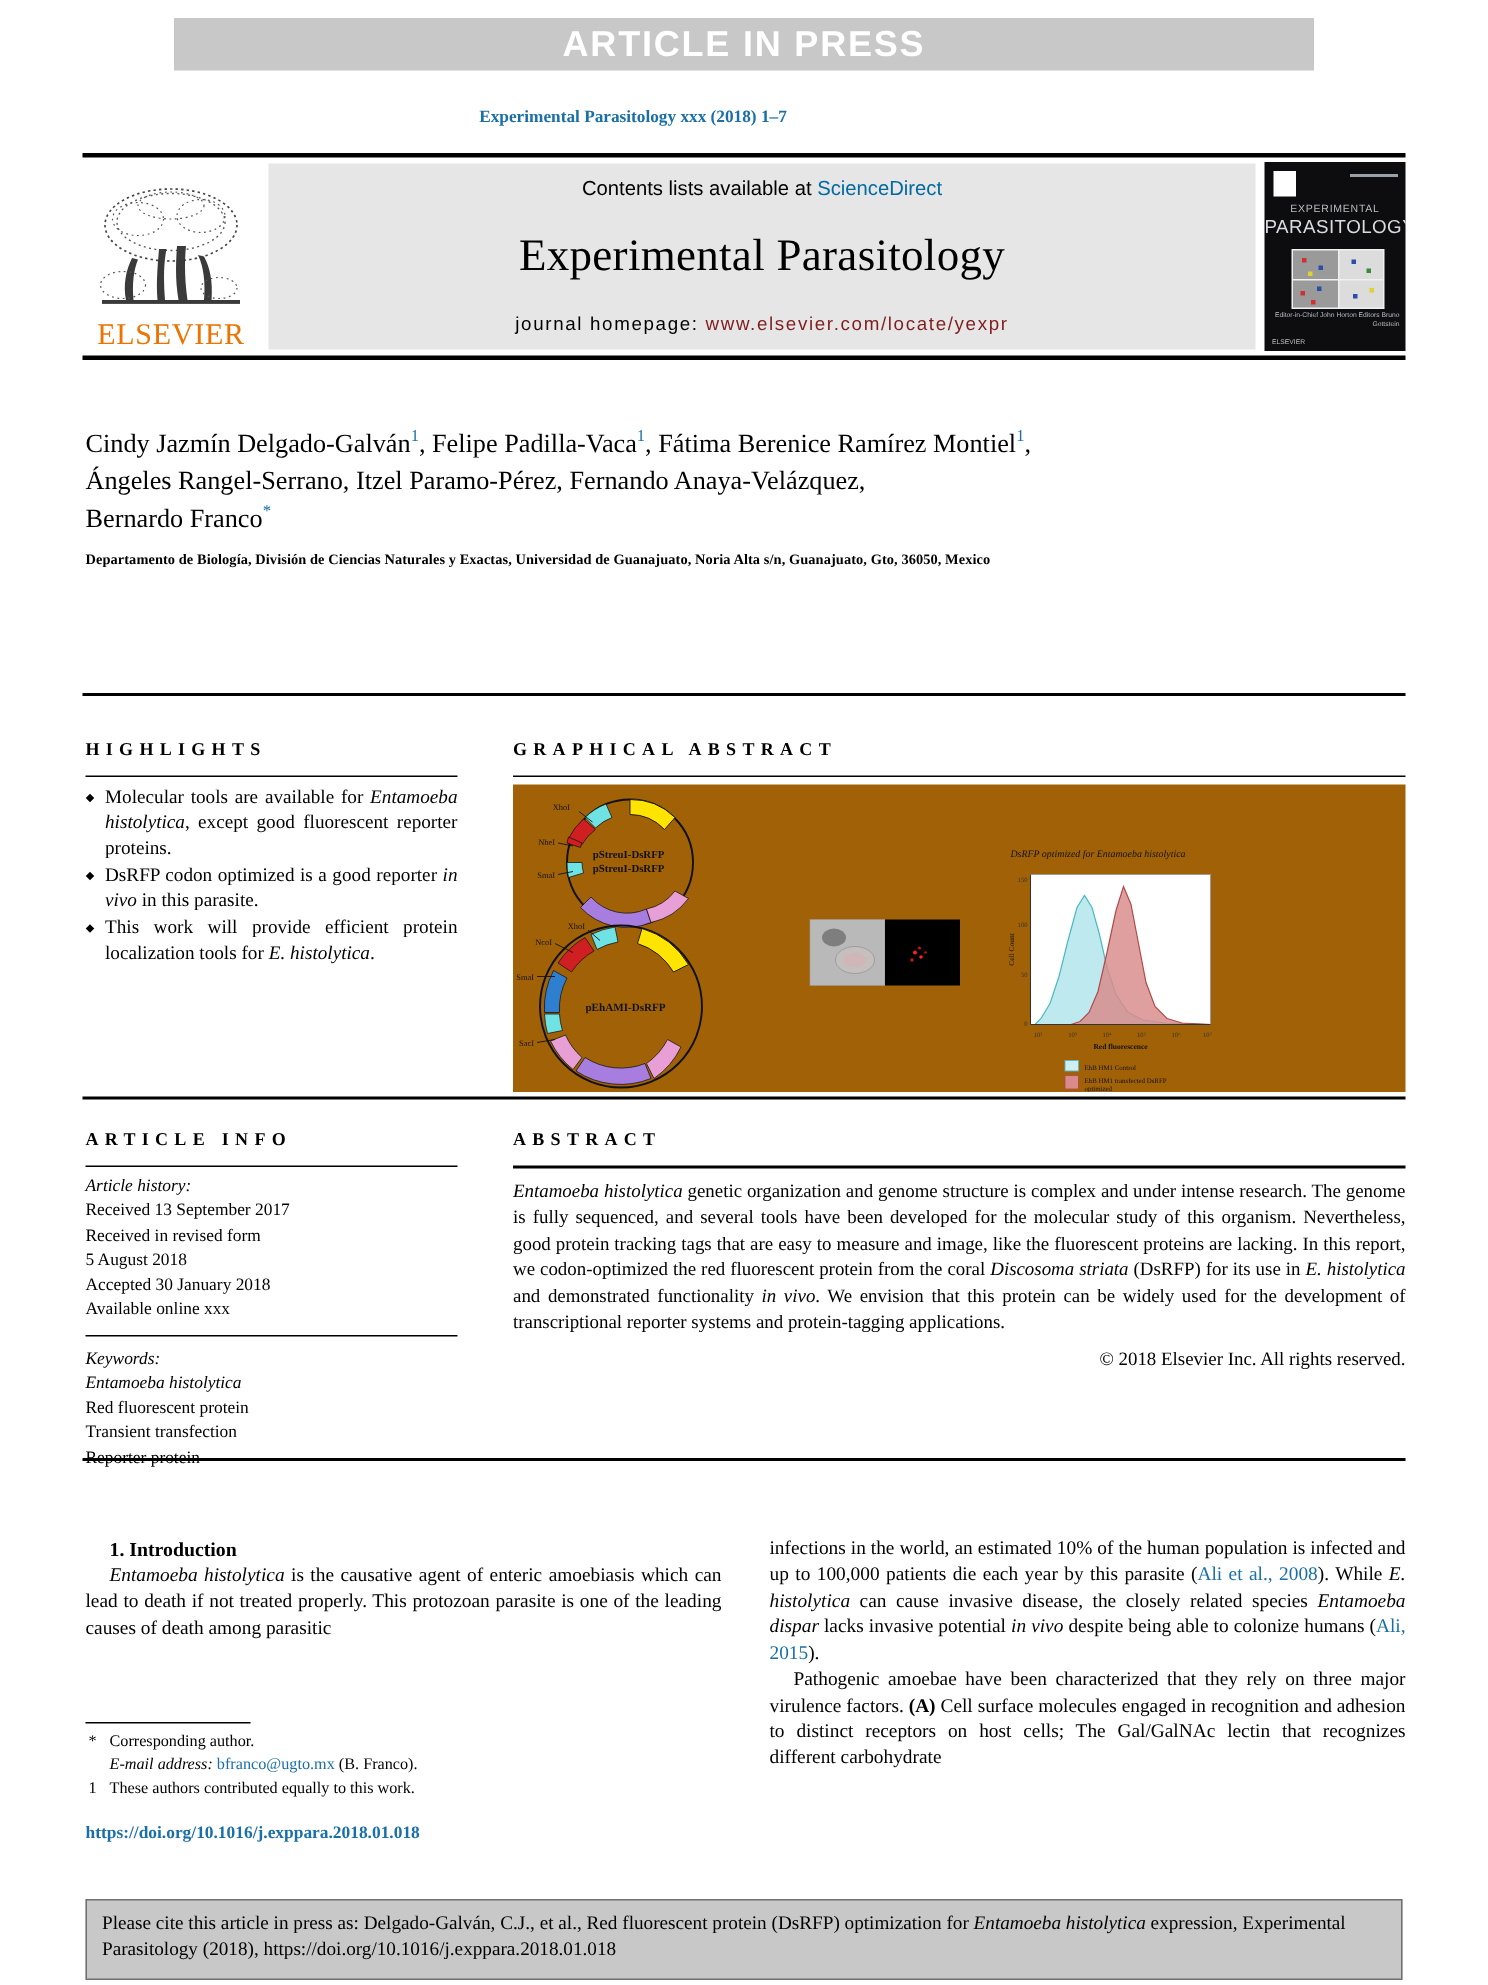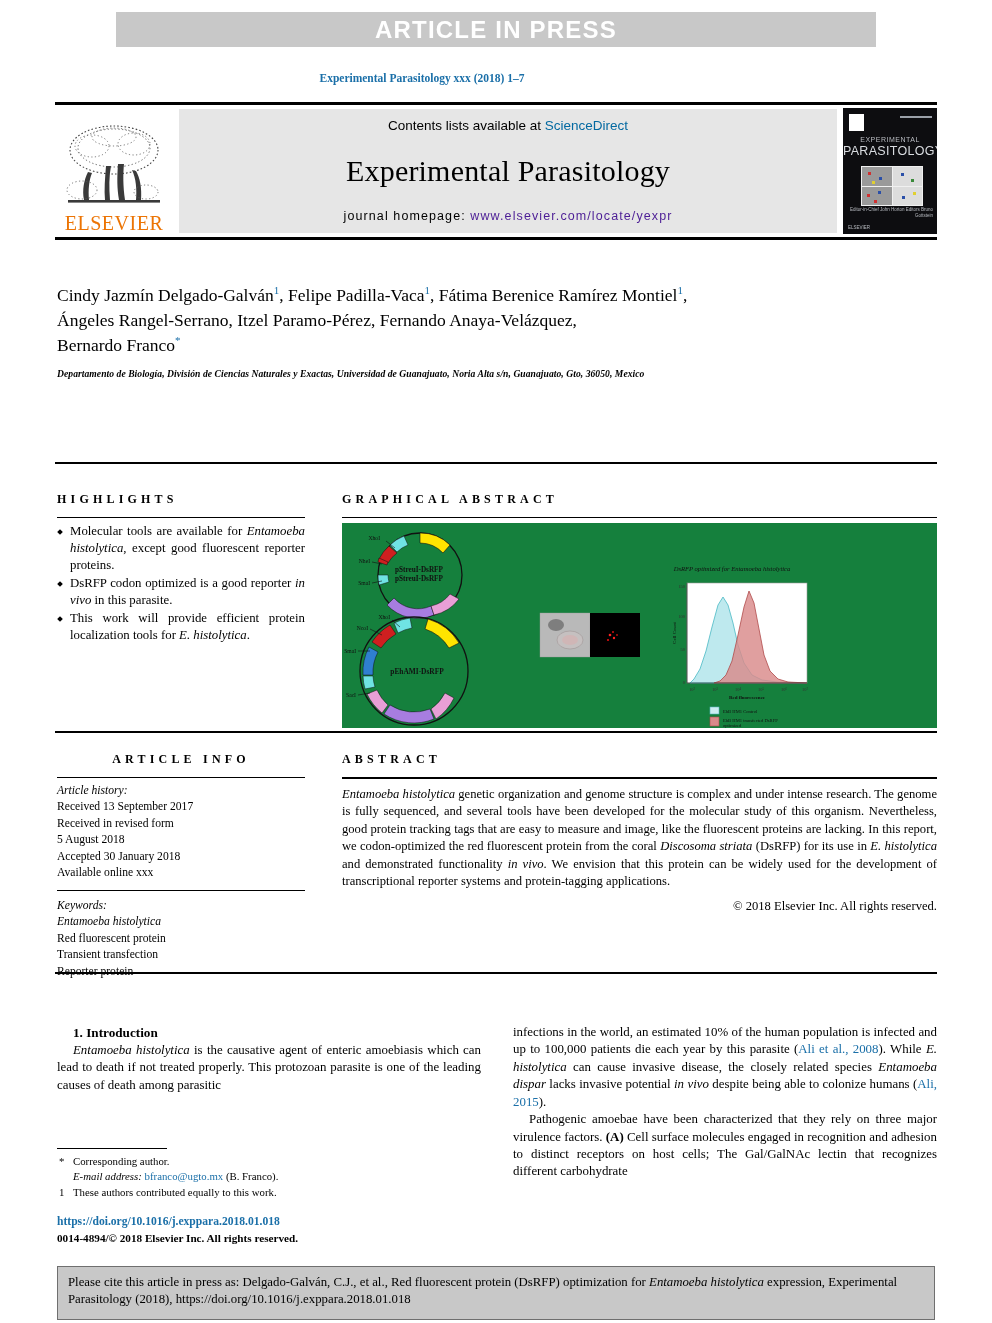--- a/index.html
+++ b/index.html
@@ -115,21 +115,21 @@
     font-size: 30px;
     font-family: "Liberation Serif", serif;
     color: #000;
     letter-spacing: 0.2px;
   }
   .homepage-line {
     font-size: 12.5px;
     font-family: "Liberation Sans", sans-serif;
     letter-spacing: 1.1px;
   }
-  .homepage-line .url { color: #4c1d95; }
+  .homepage-line .url { color: #7f1d1d; }
   .cover-thumb {
     flex: 0 0 94px;
     width: 94px;
     margin: 3px 0 3px 0;
     background: #0d0d10;
     position: relative;
     overflow: hidden;
   }
   .cover-elsevier-mark {
     position: absolute;
@@ -208,21 +208,20 @@
     margin-top: 1px;
     font-size: 17.5px;
     line-height: 1.42;
     font-family: "Liberation Serif", serif;
   }
   .authors sup { color: #1a6fa8; font-size: 11px; vertical-align: super; }
   .authors sup.star { color: #1a6fa8; }
   .affil {
     margin-top: 10px;
     font-size: 9.6px;
-    font-style: italic;
     font-weight: bold;
     letter-spacing: 0.05px;
     font-family: "Liberation Serif", serif;
   }
 
   
   .rule-thick { position: absolute; left: 55px; width: 882px; height: 2px; background: #000; }
   .rule-thin  { position: absolute; height: 1px; background: #000; }
 
   
@@ -255,21 +254,21 @@
     background: #000;
     transform: rotate(45deg);
   }
   .hl-list i { font-style: italic; }
 
   
   .ga-img {
     position: relative;
     width: 595px;
     height: 205px;
-    background: #15803d;
+    background: #a16207;
   }
 
   
   .ai-block { font-size: 11.6px; line-height: 1.42; font-family: "Liberation Serif", serif; }
   .ai-block .lbl { font-style: italic; }
   .ai-rule { height: 1px; background: #000; margin: 8px 0 7px 0; }
 
   
   .abstract-text {
     font-size: 12.6px;
@@ -544,21 +543,21 @@
           <rect x="368" y="194" width="9" height="9" fill="#d98a8a" stroke="#b04a4a" stroke-width="0.6"></rect>
           <text x="381" y="199" font-family="Liberation Serif, serif" font-size="4.6" fill="#111">EhB HM1 transfected DsRFP</text>
           <text x="381" y="204" font-family="Liberation Serif, serif" font-size="4.6" fill="#111">optimized</text>
         </g>
       </svg>
     </div>
   </div>
 
   <div class="rule-thick" style="top:731px;"></div>
 
-  <div class="col-left" style="top:752px;text-align:center;">
+  <div class="col-left" style="top:752px;">
     <div class="sec-head">ARTICLE INFO</div>
   </div>
   <div class="rule-thin" style="left:57px; top:777px; width:248px;"></div>
 
   <div class="col-left" style="top:783px;">
     <div class="ai-block">
       <div class="lbl">Article history:</div>
       <div>Received 13 September 2017</div>
       <div>Received in revised form</div>
       <div>5 August 2018</div>
@@ -600,20 +599,19 @@
   <div class="footnotes" style="top:1148px;">
     <div class="fn-rule"></div>
     <div class="fn-row">
       <span class="fn-mark">*</span><span>Corresponding author.</span>
     </div>
     <div class="fn-sub"><i>E-mail address:</i> <span class="lnk">bfranco@ugto.mx</span> <span>(B. Franco).</span></div>
     <div class="fn-row">
       <span class="fn-mark">1</span><span>These authors contributed equally to this work.</span>
     </div>
     <div class="doi-line">https://doi.org/10.1016/j.exppara.2018.01.018</div>
-    <div class="issn-line">0014-4894/© 2018 Elsevier Inc. All rights reserved.</div>
   </div>
 
   <div class="cite-box">
     <span>Please cite this article in press as: Delgado-Galván, C.J., et al., Red fluorescent protein (DsRFP) optimization for </span><i>Entamoeba histolytica</i><span> expression, Experimental Parasitology (2018), https://doi.org/10.1016/j.exppara.2018.01.018</span>
   </div>
 
 </div>
 
 </body></html>

